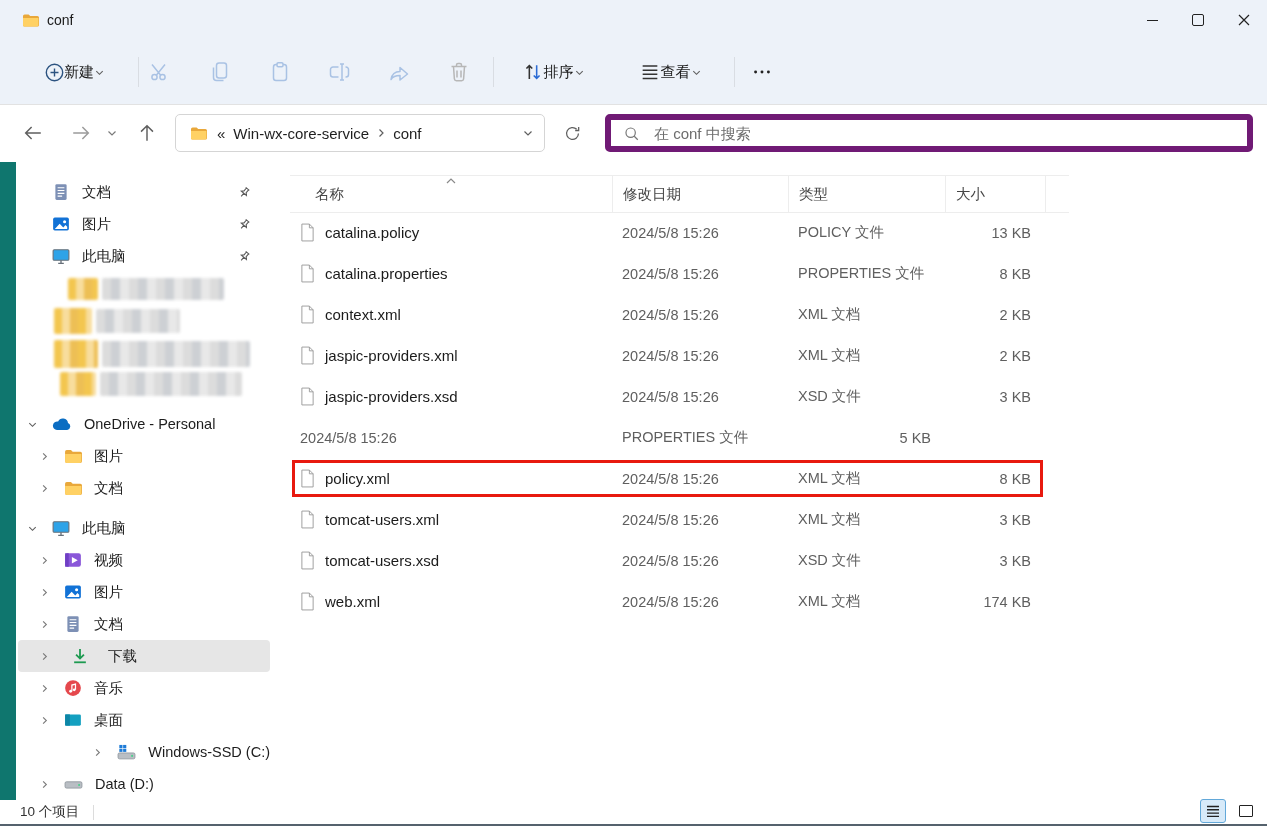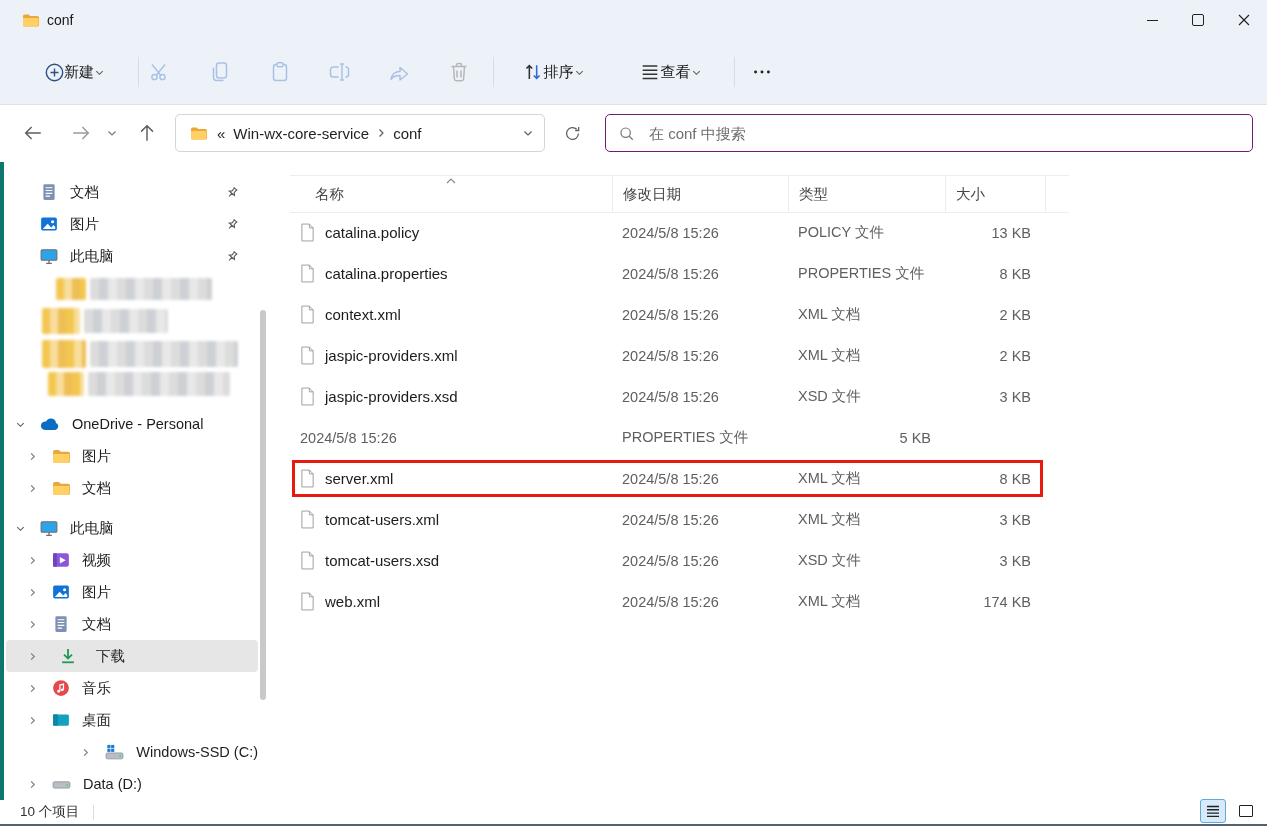--- a/index.html
+++ b/index.html
@@ -24,28 +24,28 @@
   .ibtn{width:44px;}
 
   
   .navbar{position:absolute;top:105px;left:0;right:0;height:57px;background:#fff;}
   .nbtn{position:absolute;top:9px;height:38px;display:flex;align-items:center;justify-content:center;border-radius:4px;}
   .addressbox{position:absolute;left:175px;top:9px;width:370px;height:38px;border:1px solid #d5d5d5;border-radius:5px;
               background:#fff;display:flex;align-items:center;box-sizing:border-box;padding:0 10px 0 14px;}
   .crumbtext{font-size:15px;color:#1f1f1f;white-space:nowrap;}
   .addr-chevron{margin-left:auto;}
   .refreshbtn{position:absolute;left:552px;top:9px;width:40px;height:38px;display:flex;align-items:center;justify-content:center;}
-  .searchbox{position:absolute;left:605px;top:9px;width:648px;height:38px;border:1px solid #701a75;border-radius:5px;
+  .searchbox{position:absolute;left:605px;top:9px;width:648px;height:38px;border:6px solid #701a75;border-radius:5px;
              background:#fff;display:flex;align-items:center;box-sizing:border-box;padding:0 12px;gap:12px;}
   .searchbox input{border:none;outline:none;font-size:15px;color:#1f1f1f;flex:1;background:transparent;
                    font-family:"Liberation Sans","DejaVu Sans",sans-serif;}
   .searchbox input::placeholder{color:#6d6d6d;opacity:1;}
 
   
-  .sidebar{position:absolute;top:162px;left:4px;width:270px;bottom:26px;background:#fff;}
+  .sidebar{position:absolute;top:162px;left:16px;width:270px;bottom:26px;background:#fff;}
   .srow{position:absolute;left:2px;width:252px;height:32px;display:flex;align-items:center;border-radius:4px;}
   .srow .chev{width:12px;margin-left:8px;flex:none;display:flex;justify-content:center;}
   .srow .chev.lvl1{margin-left:20px;}
   .srow .nochev{width:12px;margin-left:8px;flex:none;}
   .srow .sicon{width:18px;height:18px;margin-left:14px;flex:none;}
   .srow .slabel{margin-left:12px;font-size:14.5px;color:#1d1d1d;white-space:nowrap;}
   .srow .pin{margin-left:auto;margin-right:18px;width:15px;height:15px;flex:none;}
   .srow.selected{background:#e6e6e6;}
   .mosaicrow{position:absolute;display:flex;gap:4px;align-items:center;filter:blur(1.6px);}
   .mblob{border-radius:2px;background:repeating-linear-gradient(90deg,#dcdcdc 0 9px,#cdd0d4 9px 18px,#e8e8e8 18px 27px);}
@@ -536,21 +536,21 @@
         <div class="fmeta">2024/5/8 15:26</div>
         <div class="fmeta">PROPERTIES 文件</div>
         <div class="fsize">5 KB</div>
       </div>
       <div class="frow hl">
         <div class="fname">
             <svg width="15" height="19" viewBox="0 0 16 20">
               <path d="M2 1h8l4 4v14H2z" fill="#fff" stroke="#9b9b9b"></path>
               <path d="M10 1v4h4" fill="none" stroke="#9b9b9b"></path>
             </svg>
-            <span>server.xml</span>
+            <span>policy.xml</span>
           </div>
         <div class="fmeta">2024/5/8 15:26</div>
         <div class="fmeta">XML 文档</div>
         <div class="fsize">8 KB</div>
       </div>
       <div class="frow">
         <div class="fname">
             <svg width="15" height="19" viewBox="0 0 16 20">
               <path d="M2 1h8l4 4v14H2z" fill="#fff" stroke="#9b9b9b"></path>
               <path d="M10 1v4h4" fill="none" stroke="#9b9b9b"></path>

